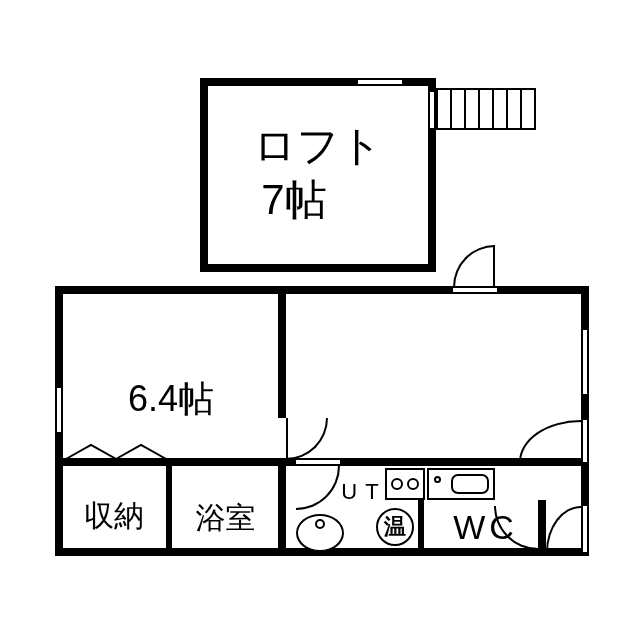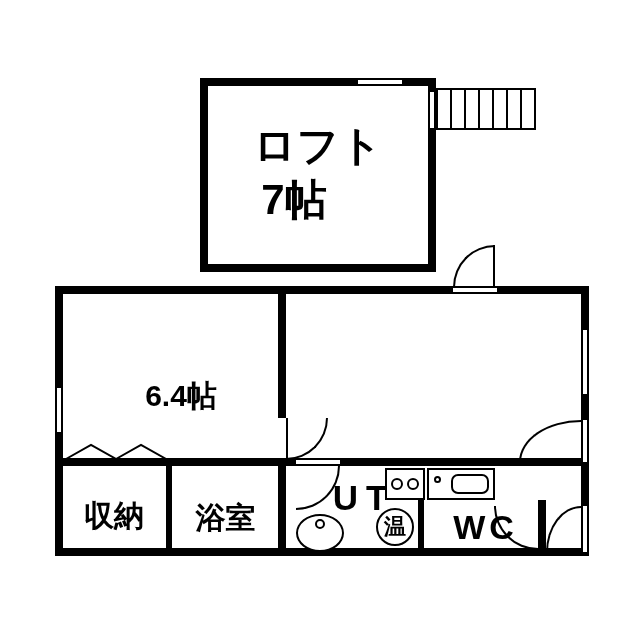--- a/index.html
+++ b/index.html
@@ -12,21 +12,21 @@
   .wall{position:absolute;background:#000;}
   
   .win-h{position:absolute;box-sizing:border-box;background:#fff;border-top:2px solid #000;border-bottom:2px solid #000;}
   .win-v{position:absolute;box-sizing:border-box;background:#fff;border-left:2px solid #000;border-right:2px solid #000;}
   
   .arc{position:absolute;box-sizing:border-box;background:transparent;}
   .arc-tl{border-top:2px solid #000;border-left:2px solid #000;border-top-left-radius:100% 100%;}
   .arc-br{border-right:2px solid #000;border-bottom:2px solid #000;border-bottom-right-radius:100% 100%;}
   .arc-bl{border-left:2px solid #000;border-bottom:2px solid #000;border-bottom-left-radius:100% 100%;}
   .leaf{position:absolute;background:#000;}
-  .label{position:absolute;color:#000;font-weight:bold;text-align:center;white-space:nowrap;line-height:1.05;}
+  .label{position:absolute;color:#000;font-weight:normal;text-align:center;white-space:nowrap;line-height:1.05;}
   .stairs{
     position:absolute;box-sizing:border-box;border:2px solid #000;background:
     repeating-linear-gradient(to right,#fff 0,#fff 12px,#000 12px,#000 14px);
   }
   .fixture{position:absolute;box-sizing:border-box;border:2px solid #000;background:#fff;}
   .circle{border-radius:50%;}
   .heater{
     position:absolute;box-sizing:border-box;border:2px solid #000;border-radius:50%;
     background:#fff;text-align:center;font-weight:bold;color:#000;
   }
@@ -82,21 +82,21 @@
     <div class="fixture circle" style="left:5px;top:6px;width:7px;height:7px;"></div>
     <div class="fixture" style="left:22px;top:4px;width:38px;height:20px;border-radius:7px;"></div>
   </div>
 
   <div class="fixture" style="left:296px;top:514px;width:48px;height:38px;border-radius:50%;">
     <div class="fixture circle" style="left:17px;top:3px;width:10px;height:10px;"></div>
   </div>
 
   <div class="heater" style="left:376px;top:508px;width:38px;height:38px;font-size:22px;line-height:34px;">温</div>
 
-  <div class="label" style="left:63px;top:380px;width:216px;font-size:30px;padding-left:10px;">6.4帖</div>
+  <div class="label" style="left:63px;top:380px;width:216px;font-size:36px;">6.4帖</div>
 
 
   <div class="label" style="left:61px;top:500px;width:106px;font-size:30px;">収納</div>
   <div class="label" style="left:172px;top:502px;width:107px;font-size:30px;">浴室</div>
-  <div class="label" style="left:300px;top:480px;width:112px;font-size:35px;letter-spacing:8px;padding-left:8px;">UT</div>
+  <div class="label" style="left:300px;top:480px;width:112px;font-size:22px;letter-spacing:8px;padding-left:8px;">UT</div>
   <div class="label" style="left:424px;top:510px;width:115px;font-size:34px;letter-spacing:4px;padding-left:4px;">WC</div>
 
 </div>
 
 </body></html>

